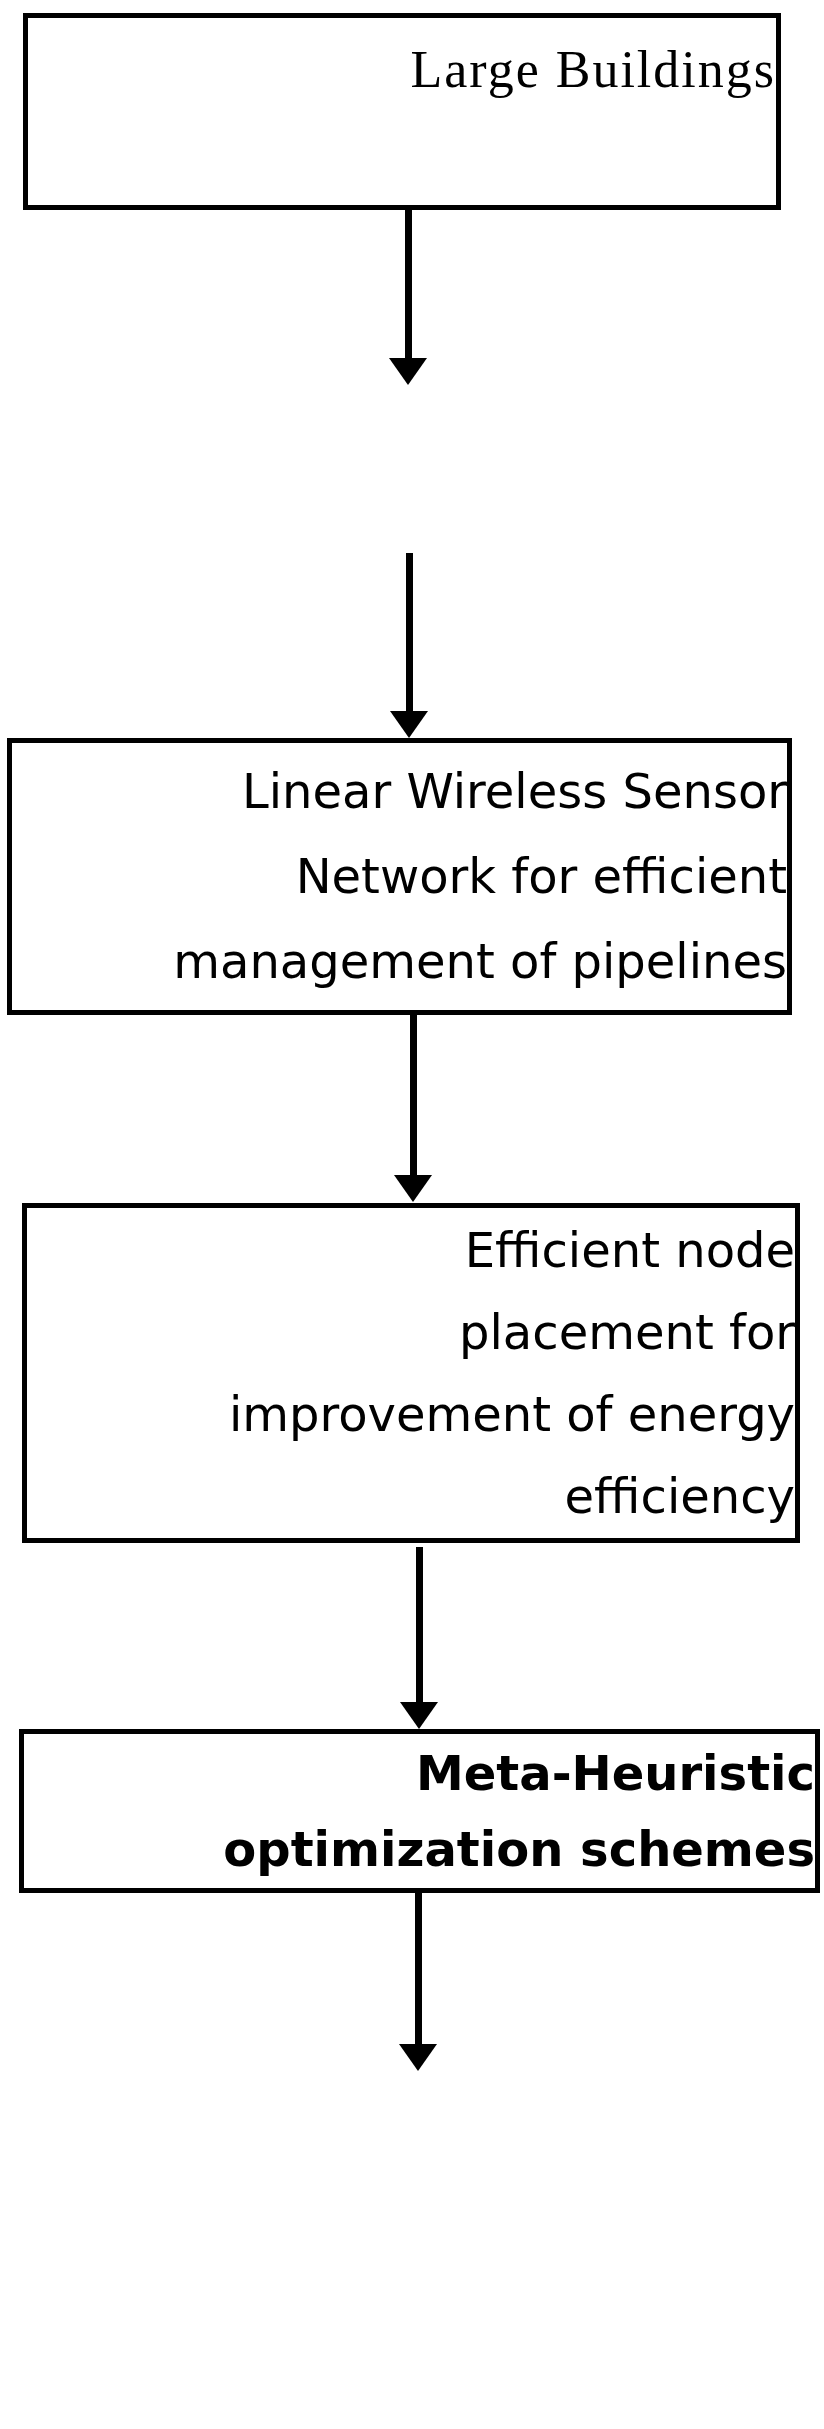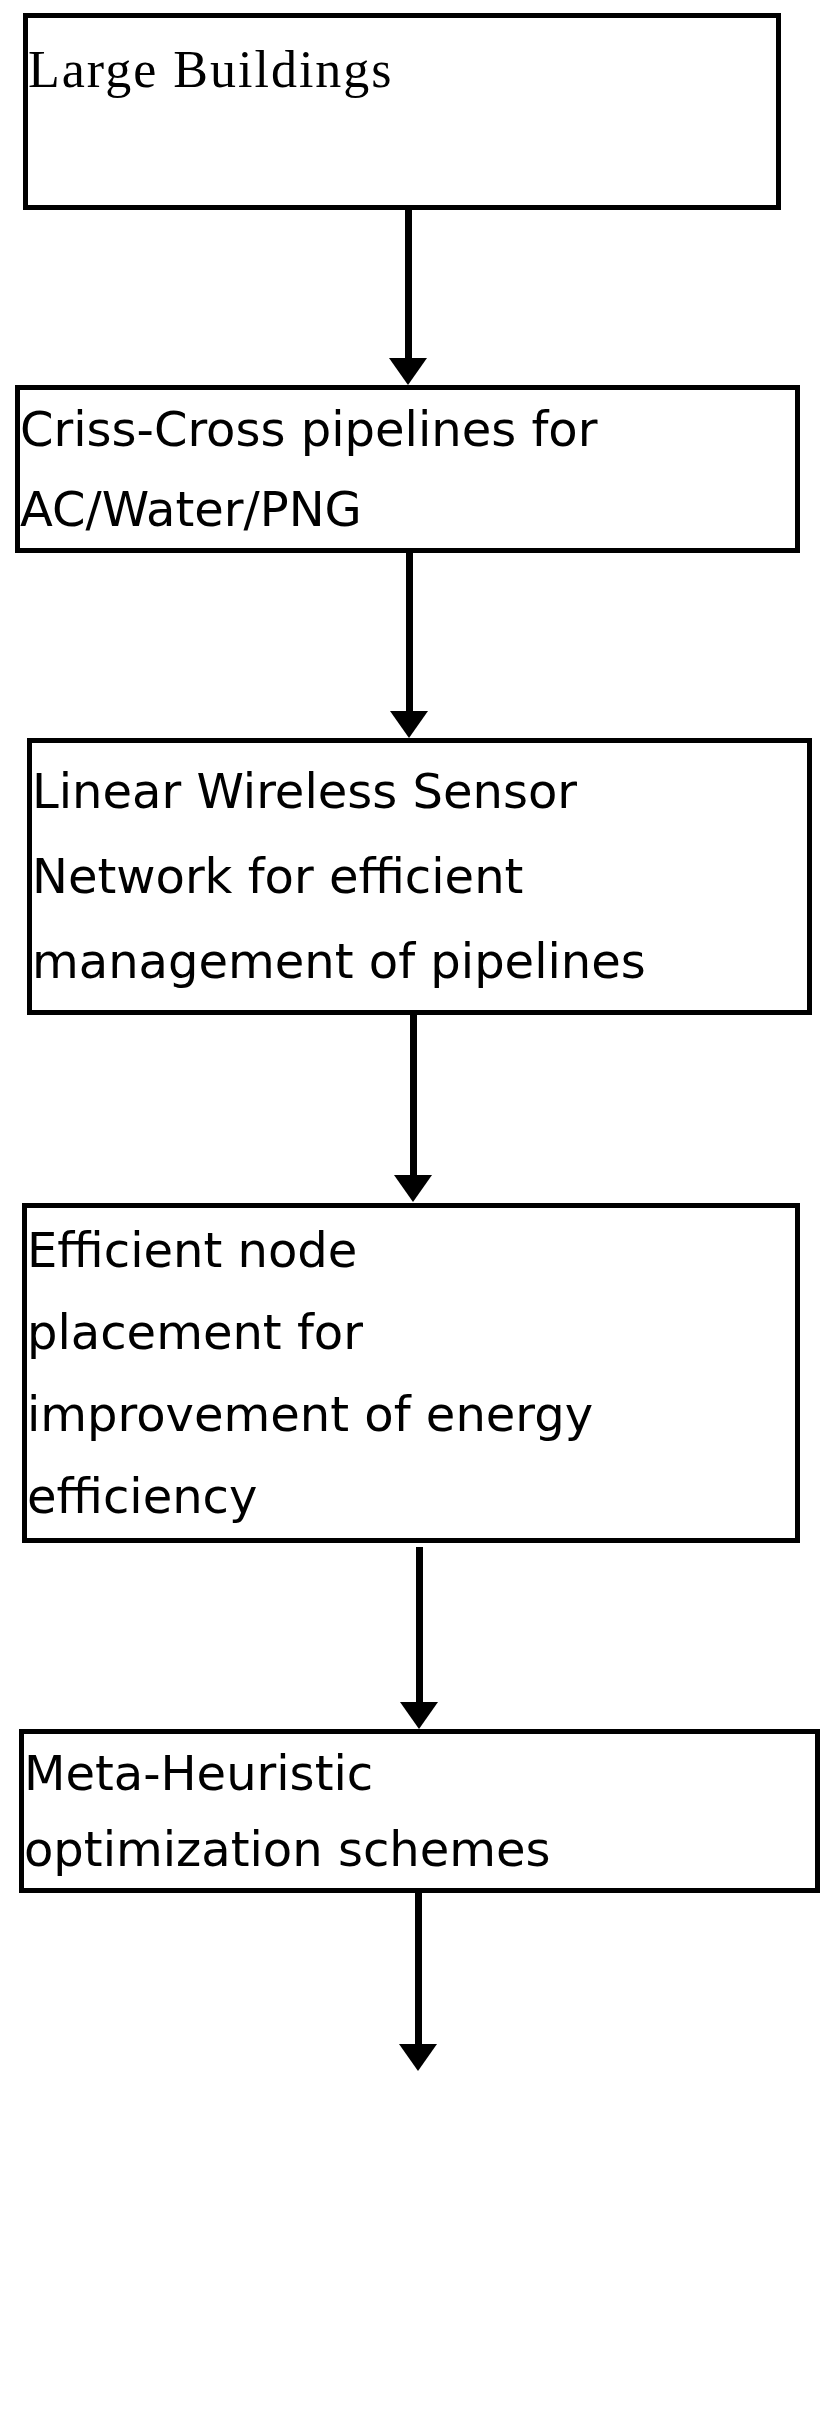--- a/index.html
+++ b/index.html
@@ -13,44 +13,44 @@
     height: 2429px;
     background: #ffffff;
     overflow: hidden;
   }
   .box {
     position: absolute;
     box-sizing: border-box;
     border: 5px solid #000000;
     background: #ffffff;
     color: #000000;
-    text-align: left;
+    text-align: right;
     white-space: pre-line;
     display: flex;
     flex-direction: column;
     justify-content: center;
   }
   .sans-box {
     font-family: "DejaVu Sans", "Liberation Sans", sans-serif;
     font-size: 48px;
     line-height: 80px;
   }
   .serif-box {
     font-family: "Liberation Serif", "DejaVu Serif", serif;
     font-size: 52px;
     line-height: 60px;
     letter-spacing: 2px;
     justify-content: flex-start;
     padding-top: 22px;
   }
   #box1 { left: 23px;  top: 13px;   width: 758px; height: 197px; }
   #box2 { left: 15px;  top: 385px;  width: 785px; height: 168px; }
-  #box3 { left: 7px;   top: 738px;  width: 785px; height: 277px; line-height: 85px; margin-left: 20px; }
+  #box3 { left: 7px;   top: 738px;  width: 785px; height: 277px; line-height: 85px; }
   #box4 { left: 22px;  top: 1203px; width: 778px; height: 340px; line-height: 82px; }
-  #box5 { left: 19px;  top: 1729px; width: 801px; height: 164px; line-height: 76px; }
+  #box5 { left: 19px;  top: 1729px; width: 801px; height: 164px; line-height: 76px; font-weight: bold; }
   #box6 { left: 6px;   top: 2071px; width: 813px; height: 341px; line-height: 82px; }
 
   .arrow {
     position: absolute;
     width: 40px;
     display: flex;
     flex-direction: column;
     align-items: center;
   }
   .arrow-stem {
@@ -76,22 +76,20 @@
 
 <div class="canvas">
 
   <div class="box serif-box" id="box1">Large Buildings</div>
 
   <div class="arrow" id="arrow1">
     <div class="arrow-stem"></div>
     <div class="arrow-head"></div>
   </div>
 
-  <div class="box sans-box" id="box2">Criss-Cross pipelines for
-AC/Water/PNG</div>
 
   <div class="arrow" id="arrow2">
     <div class="arrow-stem"></div>
     <div class="arrow-head"></div>
   </div>
 
   <div class="box sans-box" id="box3">Linear Wireless Sensor
 Network for efficient
 management of pipelines</div>
 

